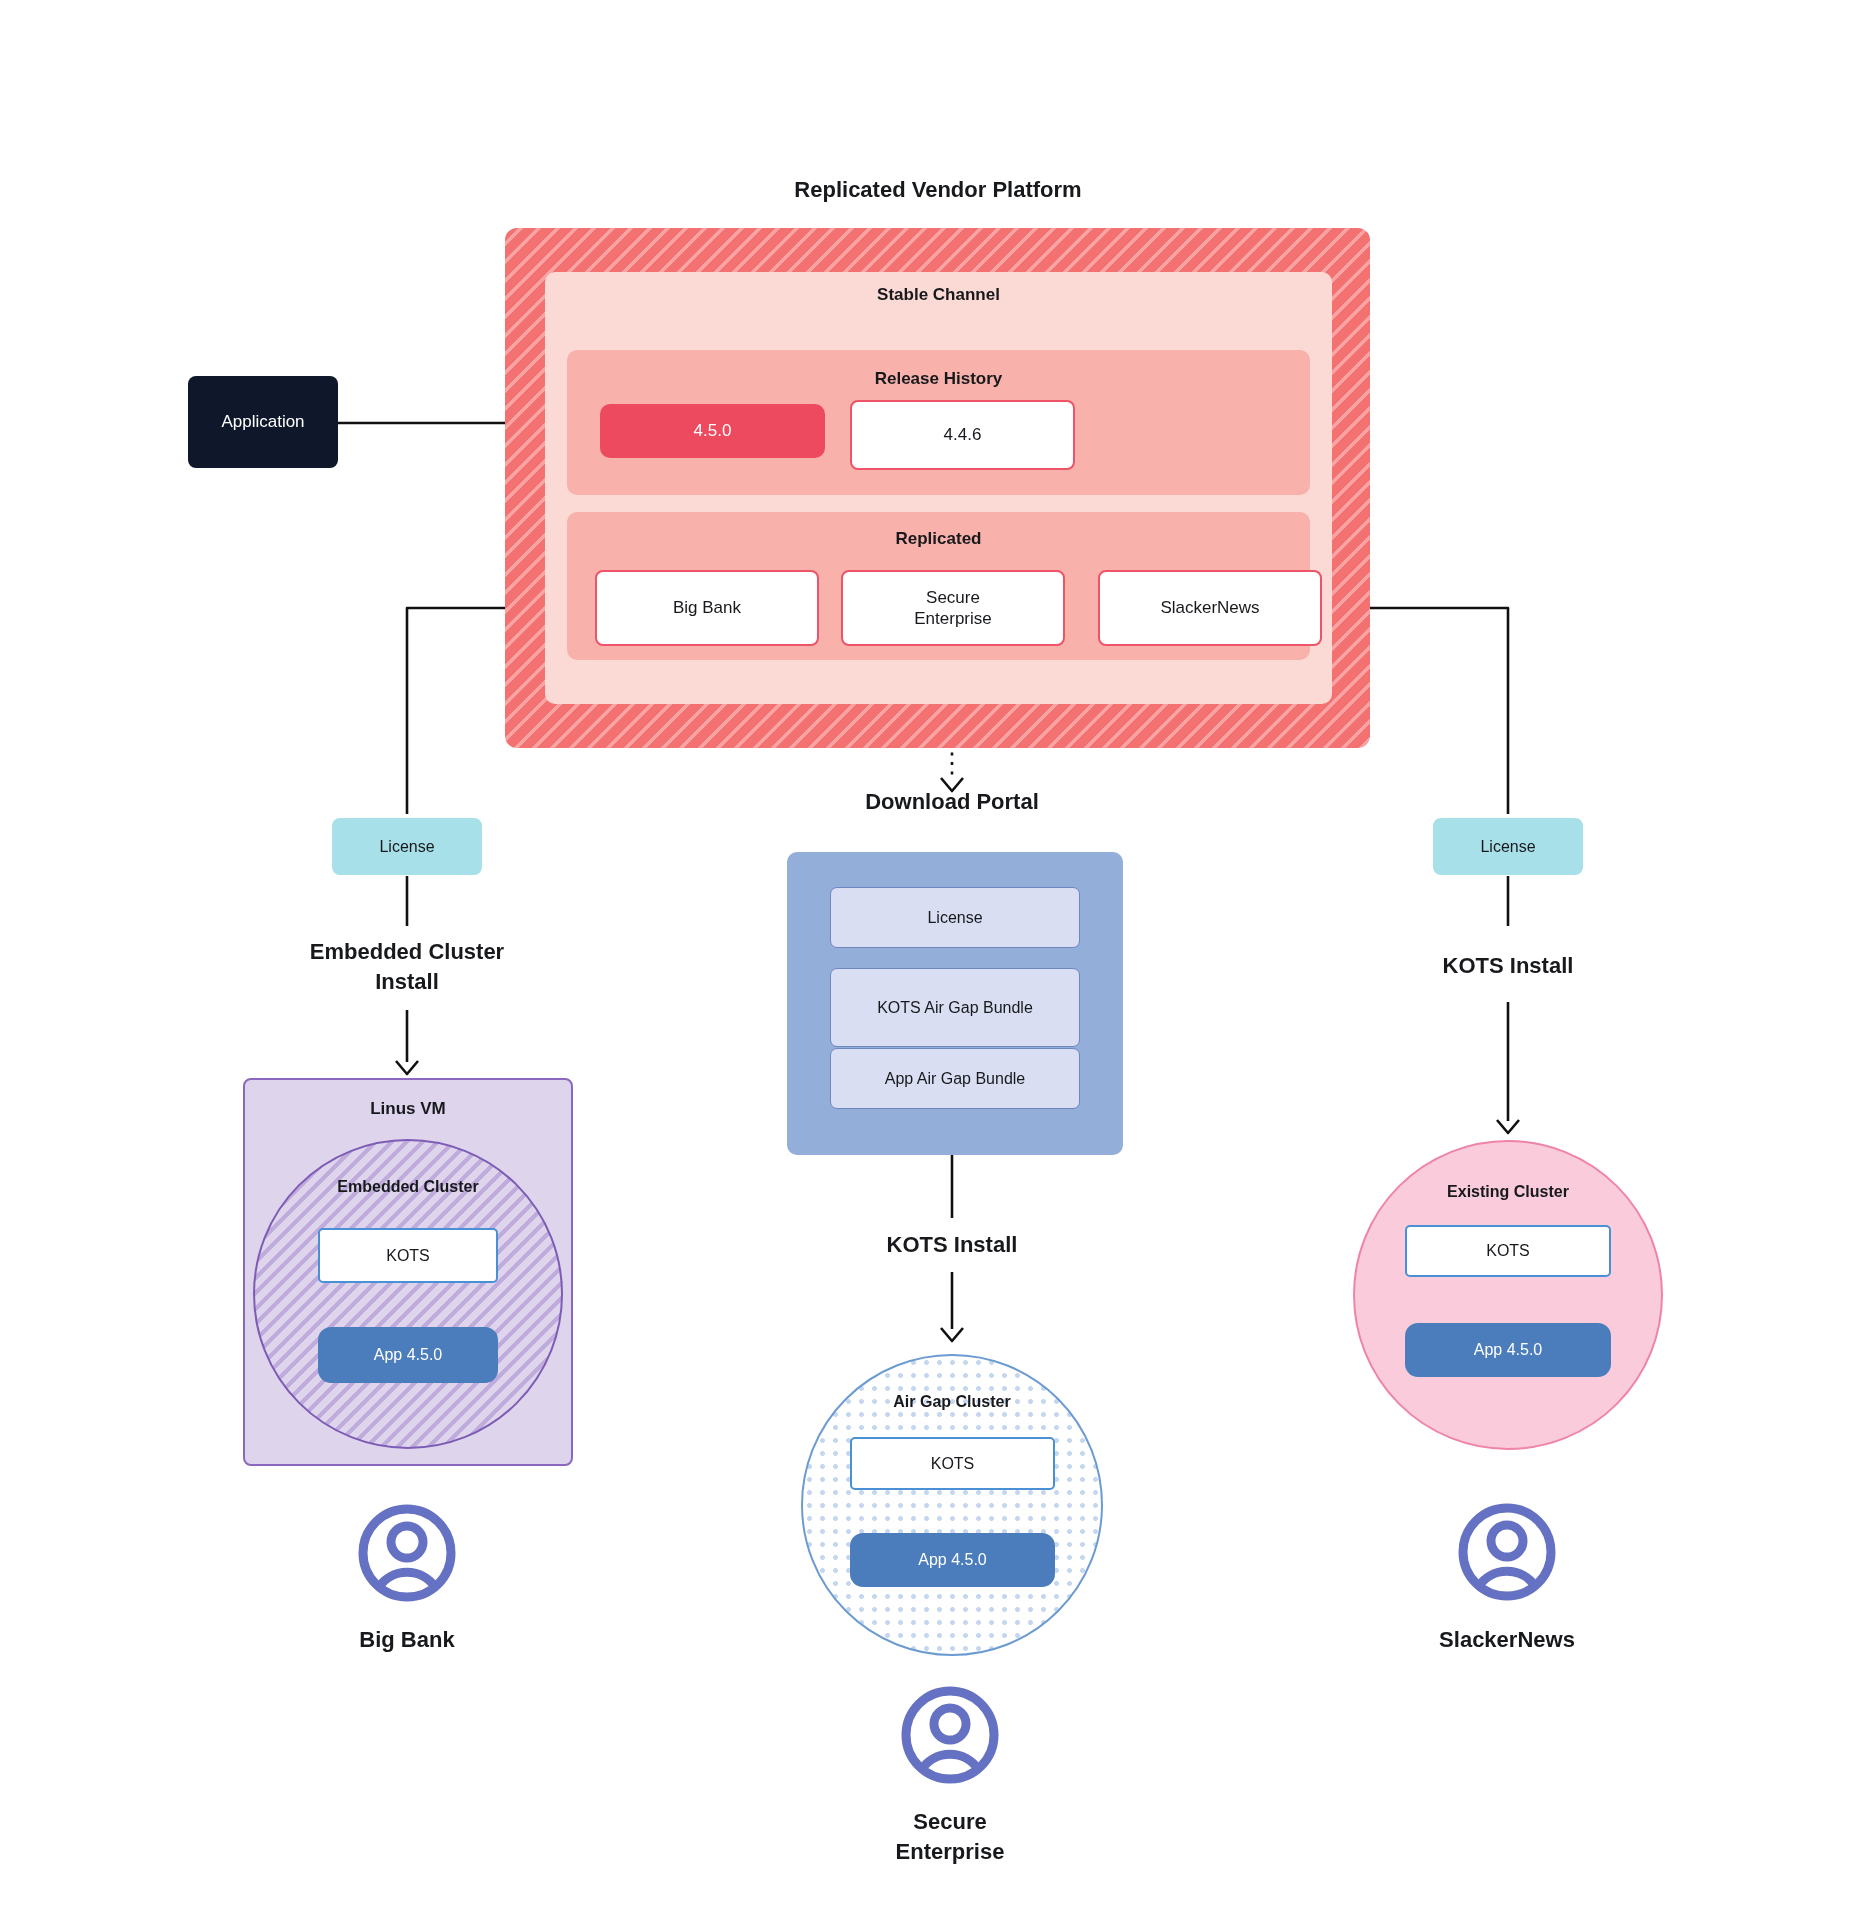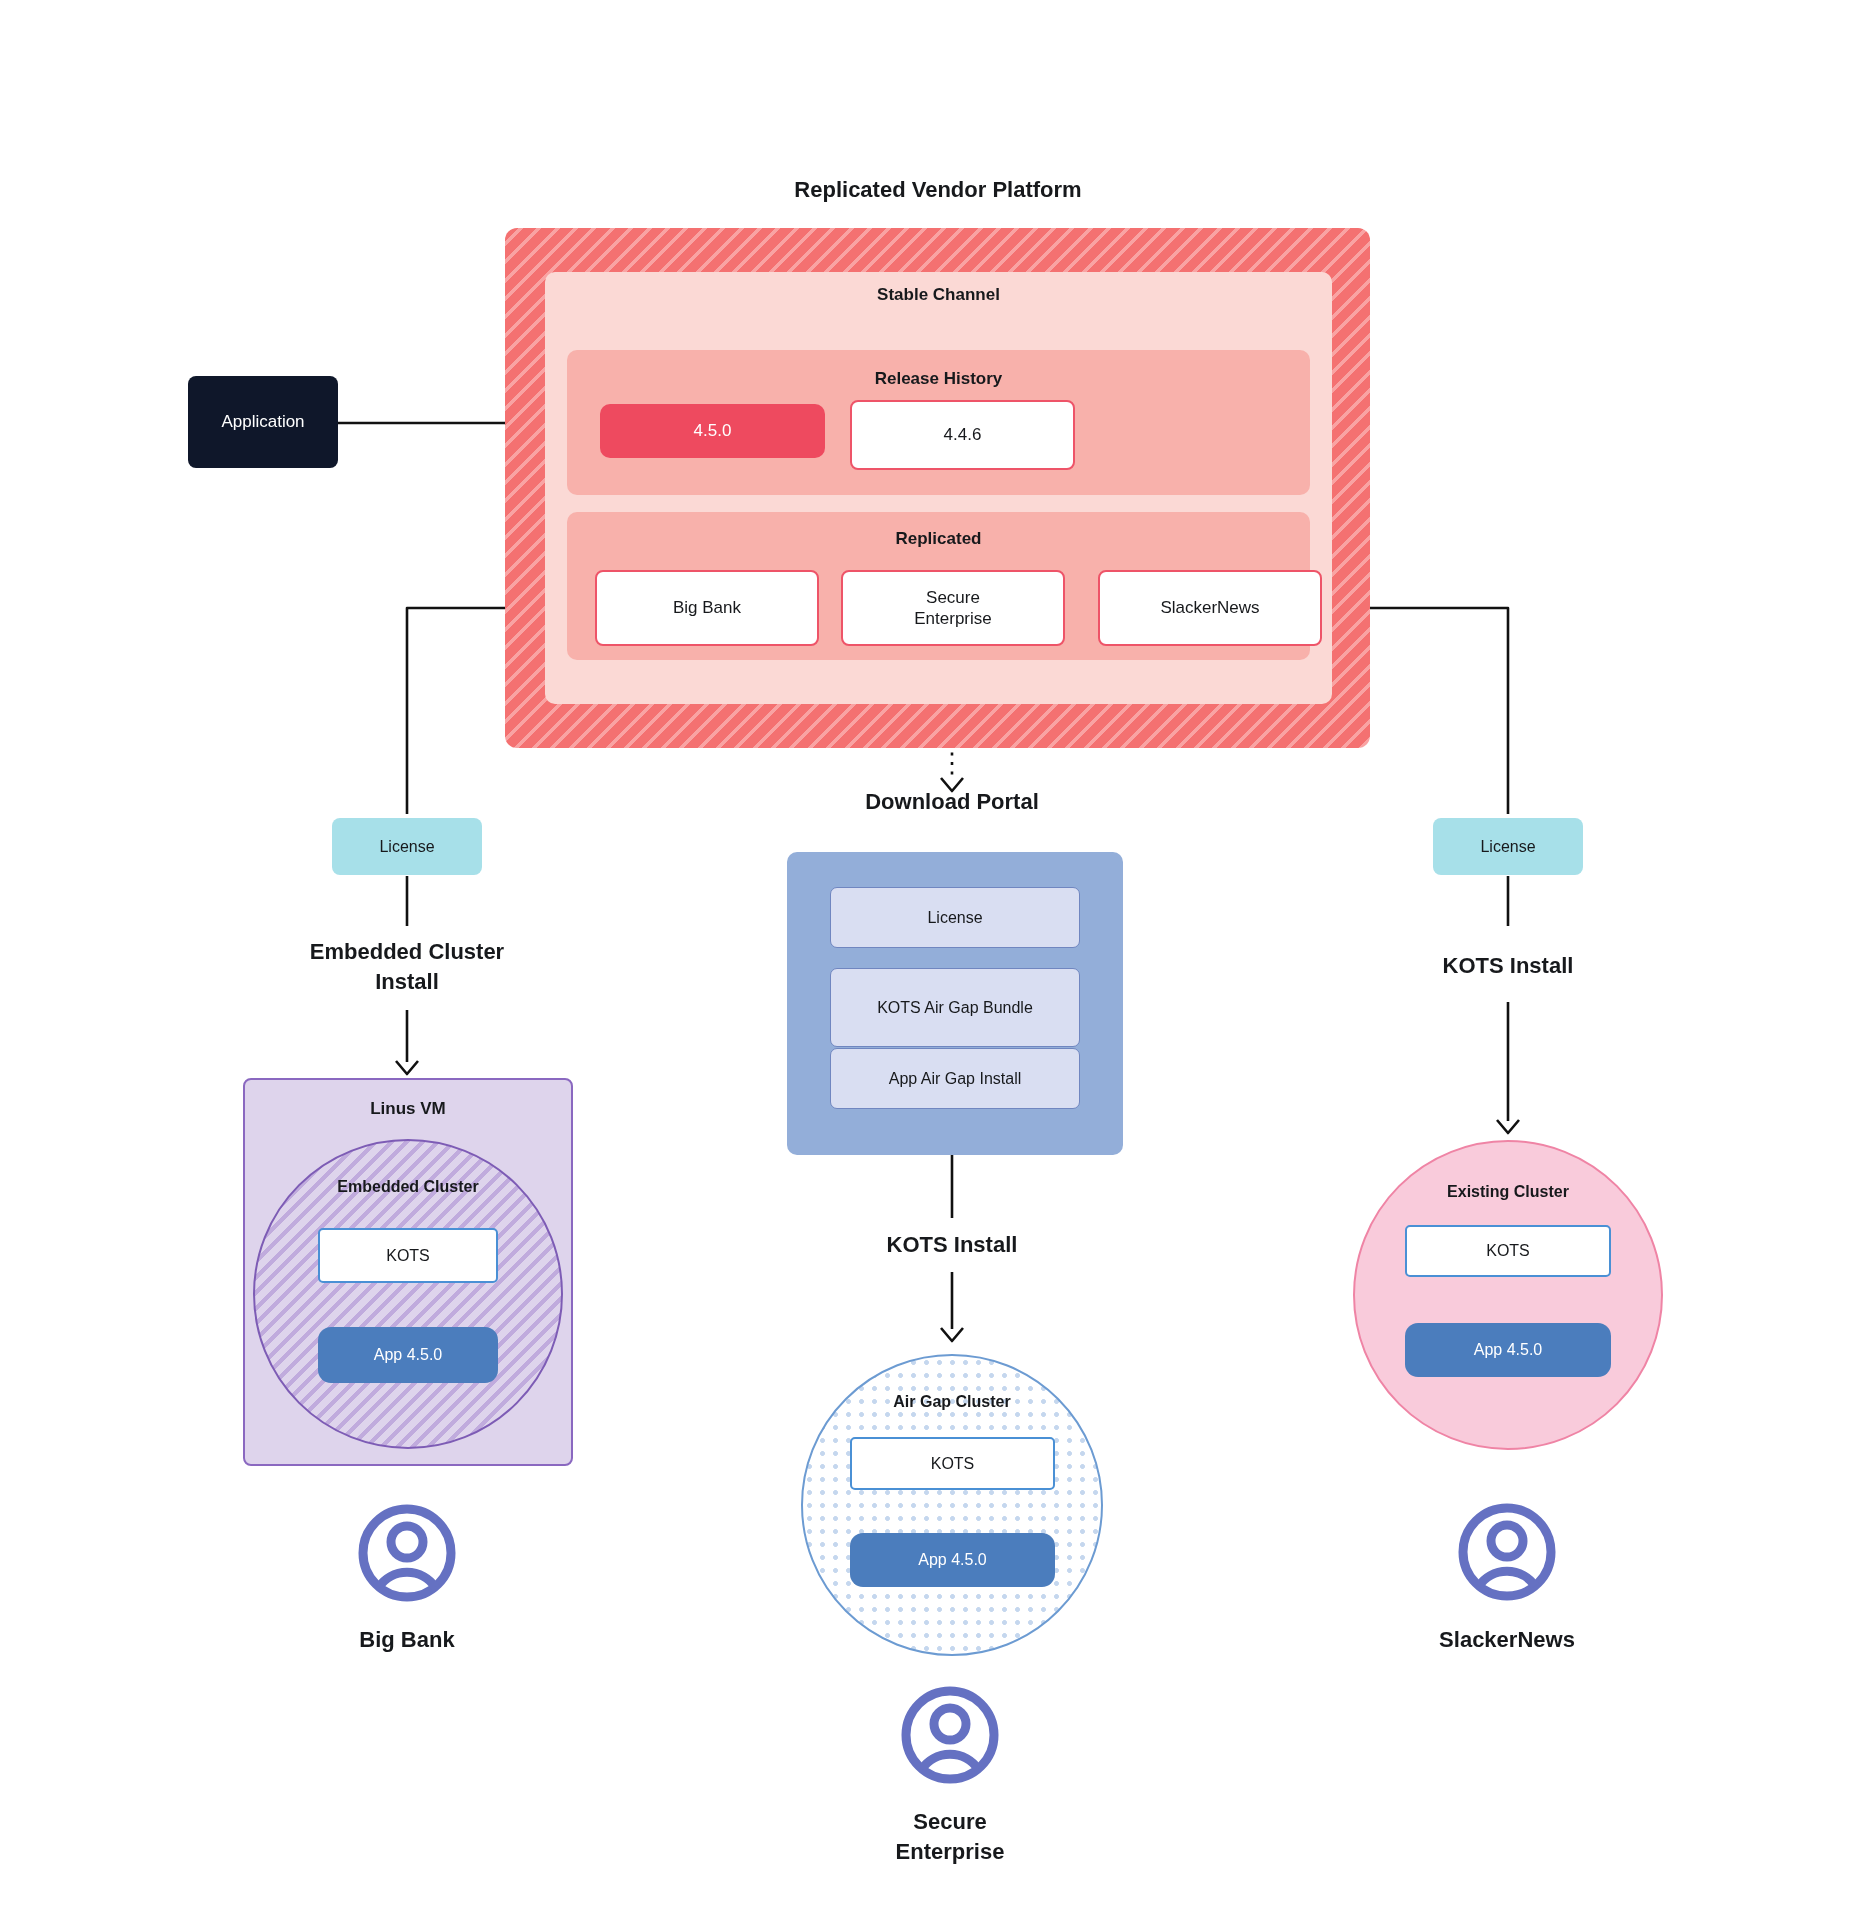--- a/index.html
+++ b/index.html
@@ -156,21 +156,21 @@
       <path d="M24 86 A 34 34 0 0 1 80 86" stroke="currentColor" stroke-width="9"></path>
     </svg>
   </div>
   <div class="abs persona-label center-flex" style="left:257px;top:1626px;width:300px;height:28px;">Big Bank</div>
 
   <div class="abs flow-label center-flex" style="left:802px;top:788px;width:300px;height:28px;">Download  Portal</div>
 
   <div class="abs portal-box" style="left:787px;top:852px;width:336px;height:303px;"></div>
   <div class="abs portal-item center-flex" style="left:830px;top:887px;width:250px;height:61px;">License</div>
   <div class="abs portal-item center-flex" style="left:830px;top:968px;width:250px;height:79px;">KOTS Air Gap Bundle</div>
-  <div class="abs portal-item center-flex" style="left:830px;top:1048px;width:250px;height:61px;">App Air Gap Install</div>
+  <div class="abs portal-item center-flex" style="left:830px;top:1048px;width:250px;height:61px;">App Air Gap Bundle</div>
 
   <div class="abs flow-label center-flex" style="left:802px;top:1231px;width:300px;height:28px;">KOTS Install</div>
 
   <div class="abs dot-circle" style="left:801px;top:1354px;width:302px;height:302px;"></div>
   <div class="abs section-title center-flex" style="left:801px;top:1391px;width:302px;height:22px;font-size:16px;">Air Gap Cluster</div>
   <div class="abs kots-box center-flex" style="left:850px;top:1437px;width:205px;height:53px;">KOTS</div>
   <div class="abs app-box center-flex" style="left:850px;top:1533px;width:205px;height:54px;">App 4.5.0</div>
 
   <div class="abs user-icon" style="left:898px;top:1683px;width:104px;height:104px;">
     <svg width="104" height="104" viewBox="0 0 104 104" fill="none">

